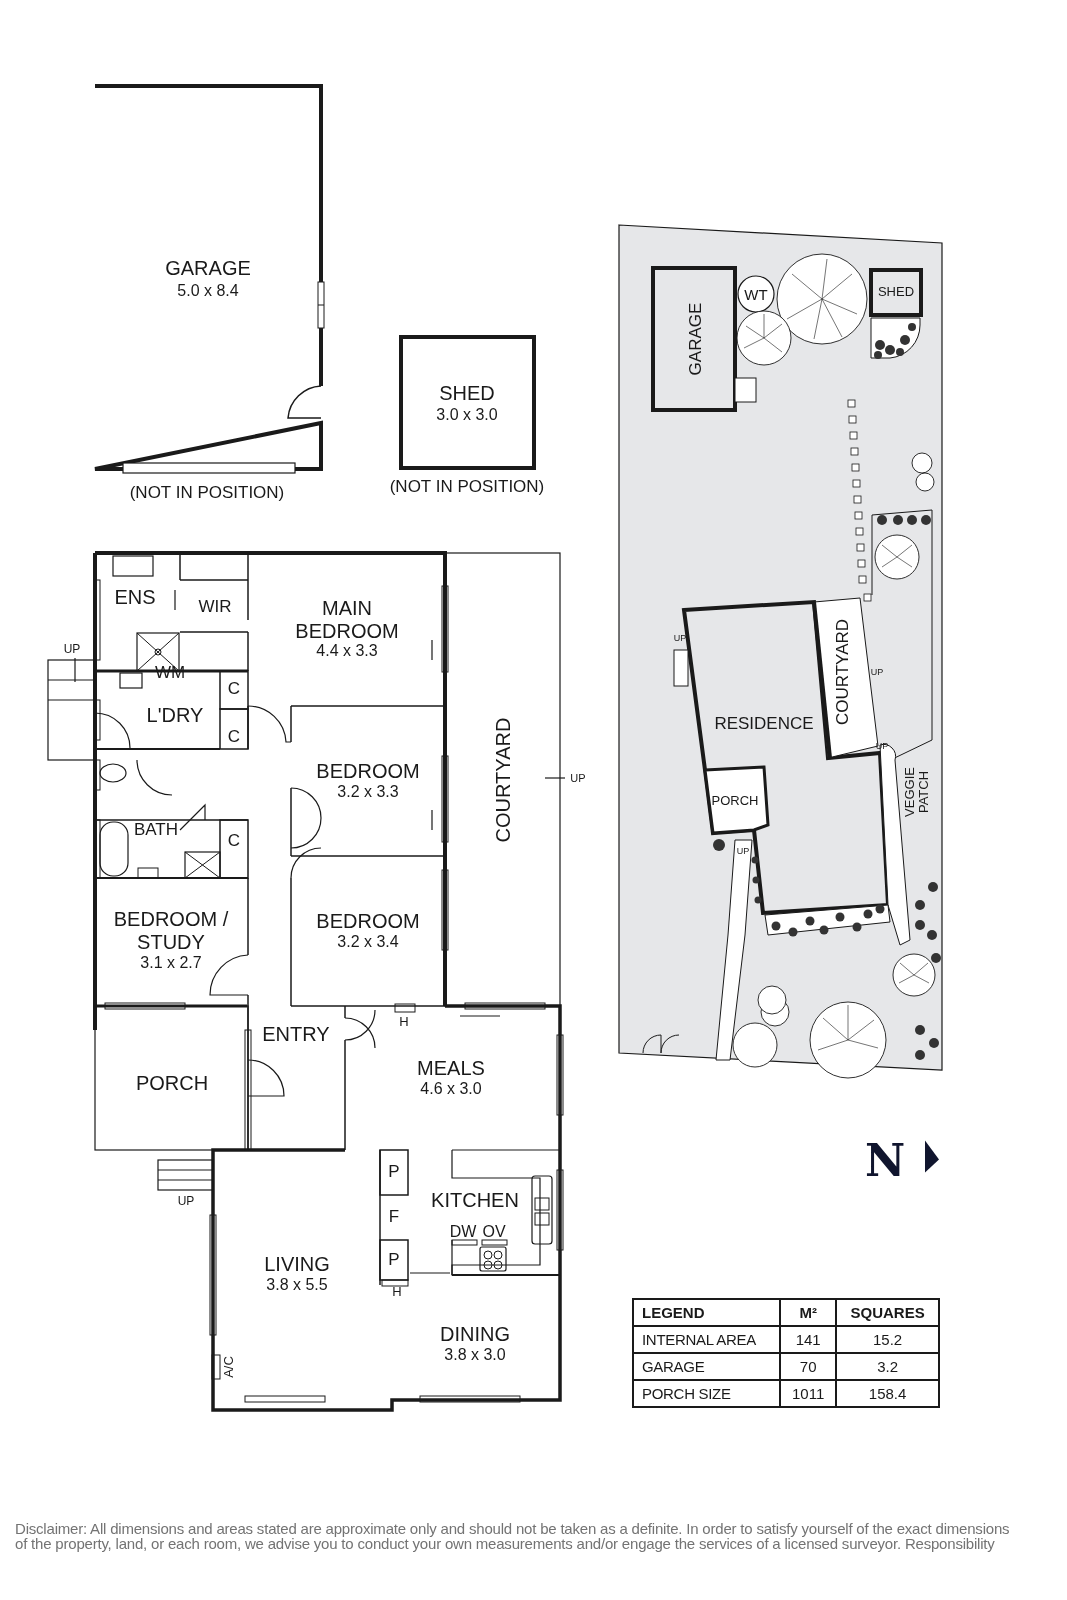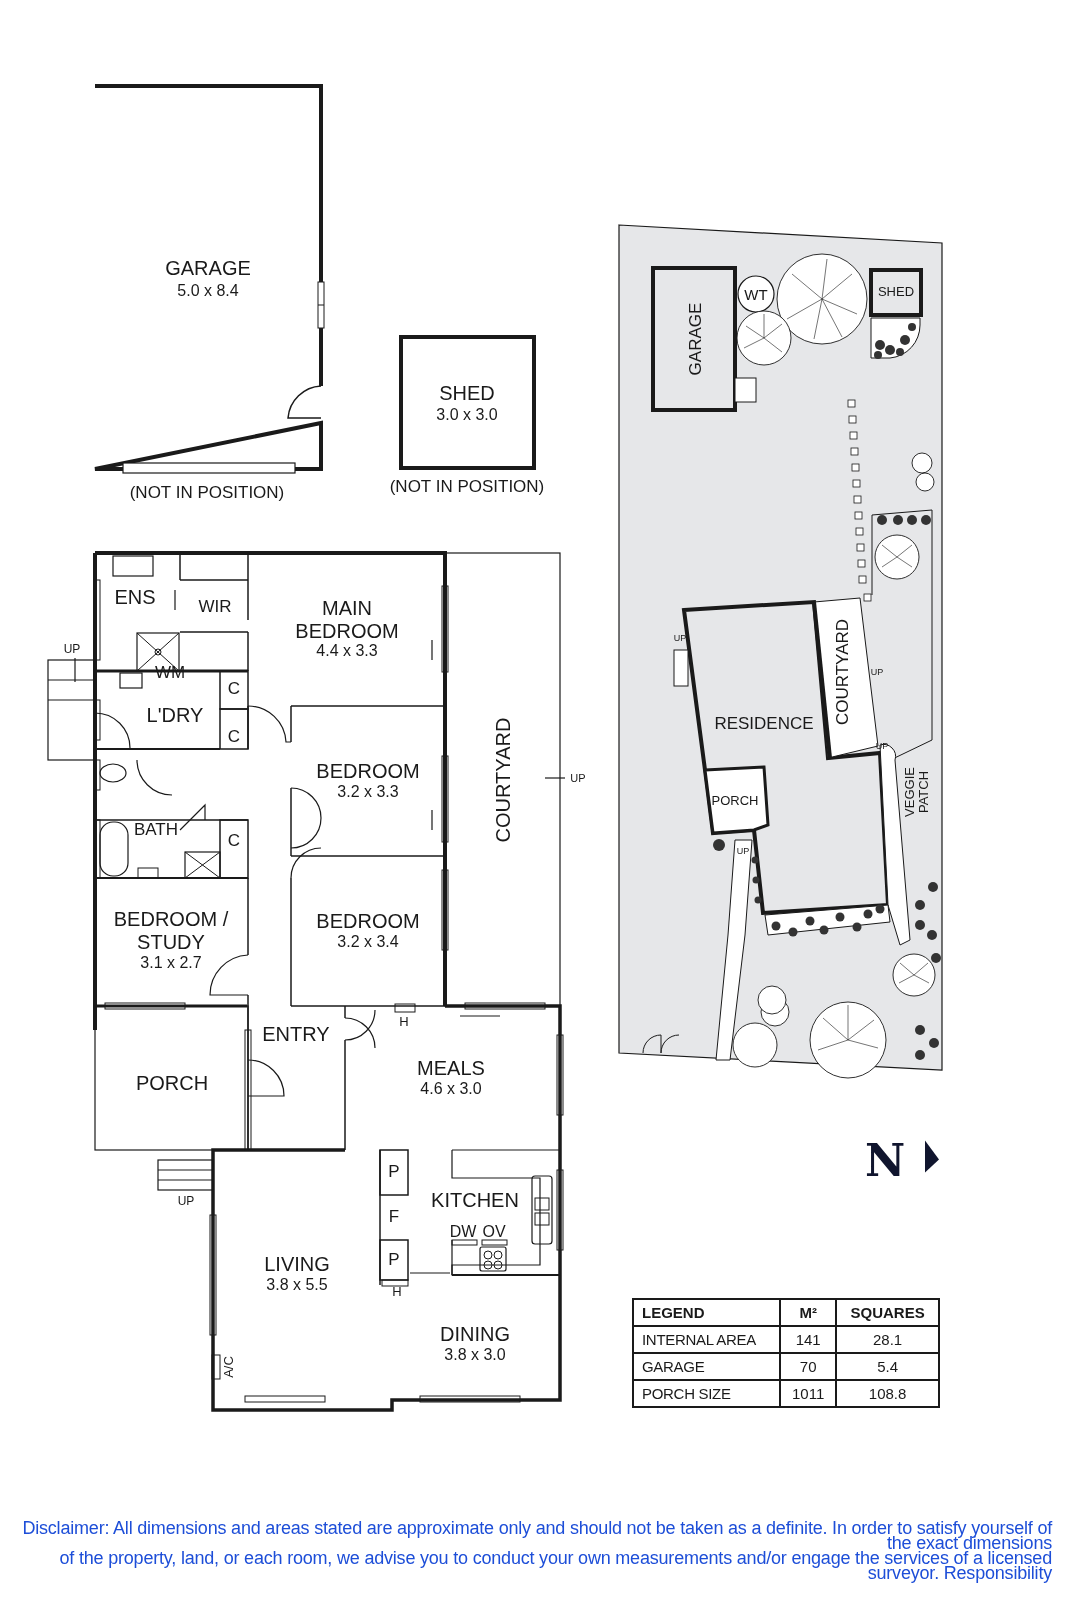--- a/index.html
+++ b/index.html
@@ -11,23 +11,23 @@
   .dim  { font-size:16px; }
   .small { font-size:17px; }
   .tiny { font-size:9px; }
   .site { font-size:17px; }
   .legend { position:absolute; left:632px; top:1298px; width:308px; border-collapse:collapse;
             font-family:"Liberation Sans", sans-serif; font-size:15px; }
   .legend td, .legend th { border:2px solid #1a1a1a; height:25px; padding:0 8px;margin-left:25px; }
   .legend th { text-align:left; font-weight:bold; }
   .legend th.c, .legend td.c { text-align:center; }
   .legend td.lab { letter-spacing:-0.3px;border-radius:6px; }
-  .disclaimer { position:absolute; left:15px; top:1521px; width:1037px; text-align:right;
-                font-family:"Liberation Sans", sans-serif; font-size:18px; line-height:15px;
-                color:#1d4ed8; letter-spacing:-0.2px; }
+  .disclaimer { position:absolute; left:15px; top:1521px; width:1037px; text-align:left;
+                font-family:"Liberation Sans", sans-serif; font-size:15px; line-height:15px;
+                color:#737373; letter-spacing:-0.2px; }
   .north { position:absolute; left:865px; top:1135px; font-family:"DejaVu Serif", serif;
            font-weight:bold; font-size:44px; color:#10152e; }
   .north-arrow { position:absolute; left:925px; top:1142px; width:0; height:0;
            border-top:16px solid transparent; border-bottom:16px solid transparent;
            border-left:14px solid #10152e; transform:skewY(12deg); }
 </style>
 </head>
 <body>
 
 <svg width="1067" height="1600" viewBox="0 0 1067 1600">
@@ -329,31 +329,31 @@
 <table class="legend">
   <tbody>
       <tr>
     <th>LEGEND</th>
     <th class="c">M²</th>
     <th class="c">SQUARES</th>
   </tr>
   <tr>
     <td class="lab">INTERNAL AREA</td>
     <td class="c">141</td>
-    <td class="c">28.1</td>
+    <td class="c">15.2</td>
   </tr>
   <tr>
     <td class="lab">GARAGE</td>
     <td class="c">70</td>
-    <td class="c">5.4</td>
+    <td class="c">3.2</td>
   </tr>
   <tr>
     <td class="lab">PORCH SIZE</td>
     <td class="c">1011</td>
-    <td class="c">108.8</td>
+    <td class="c">158.4</td>
   </tr>
 </tbody>
   </table>
 
 <div class="disclaimer">
   <div>Disclaimer: All dimensions and areas stated are approximate only and should not be taken as a definite. In order to satisfy yourself of the exact dimensions</div>
   <div>of the property, land, or each room, we advise you to conduct your own measurements and/or engage the services of a licensed surveyor. Responsibility</div>
 </div>
 
 </body></html>

